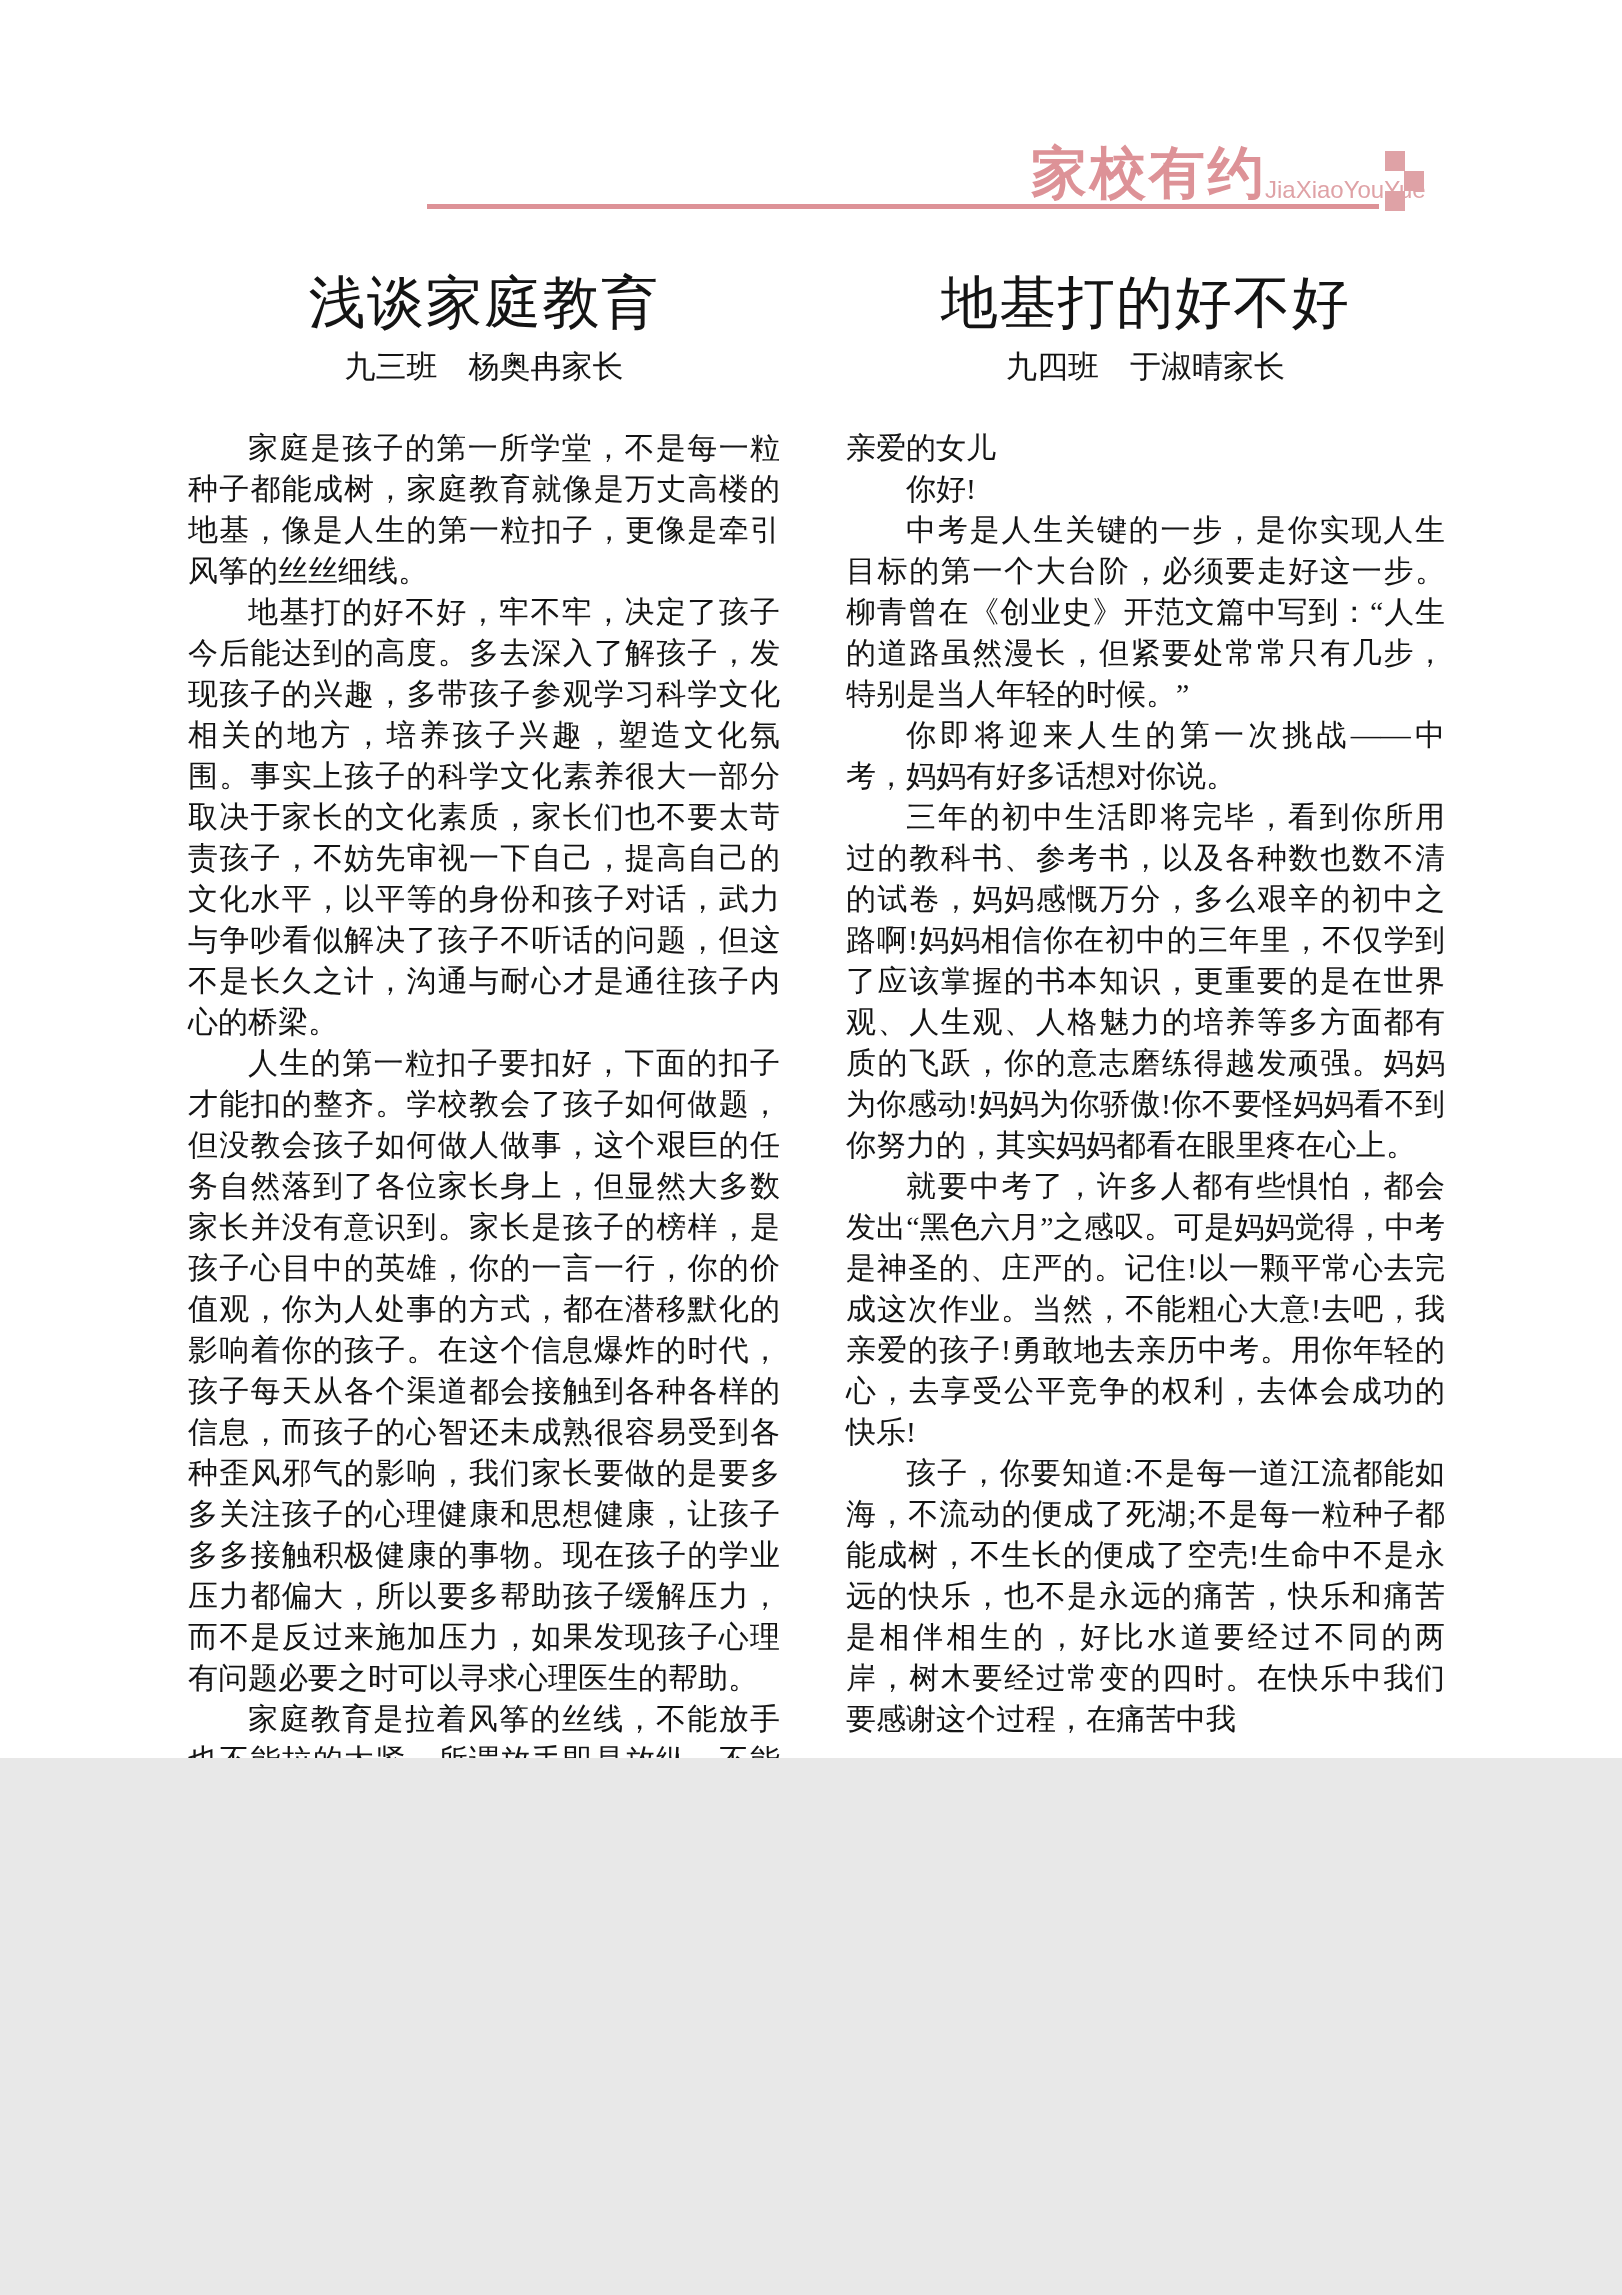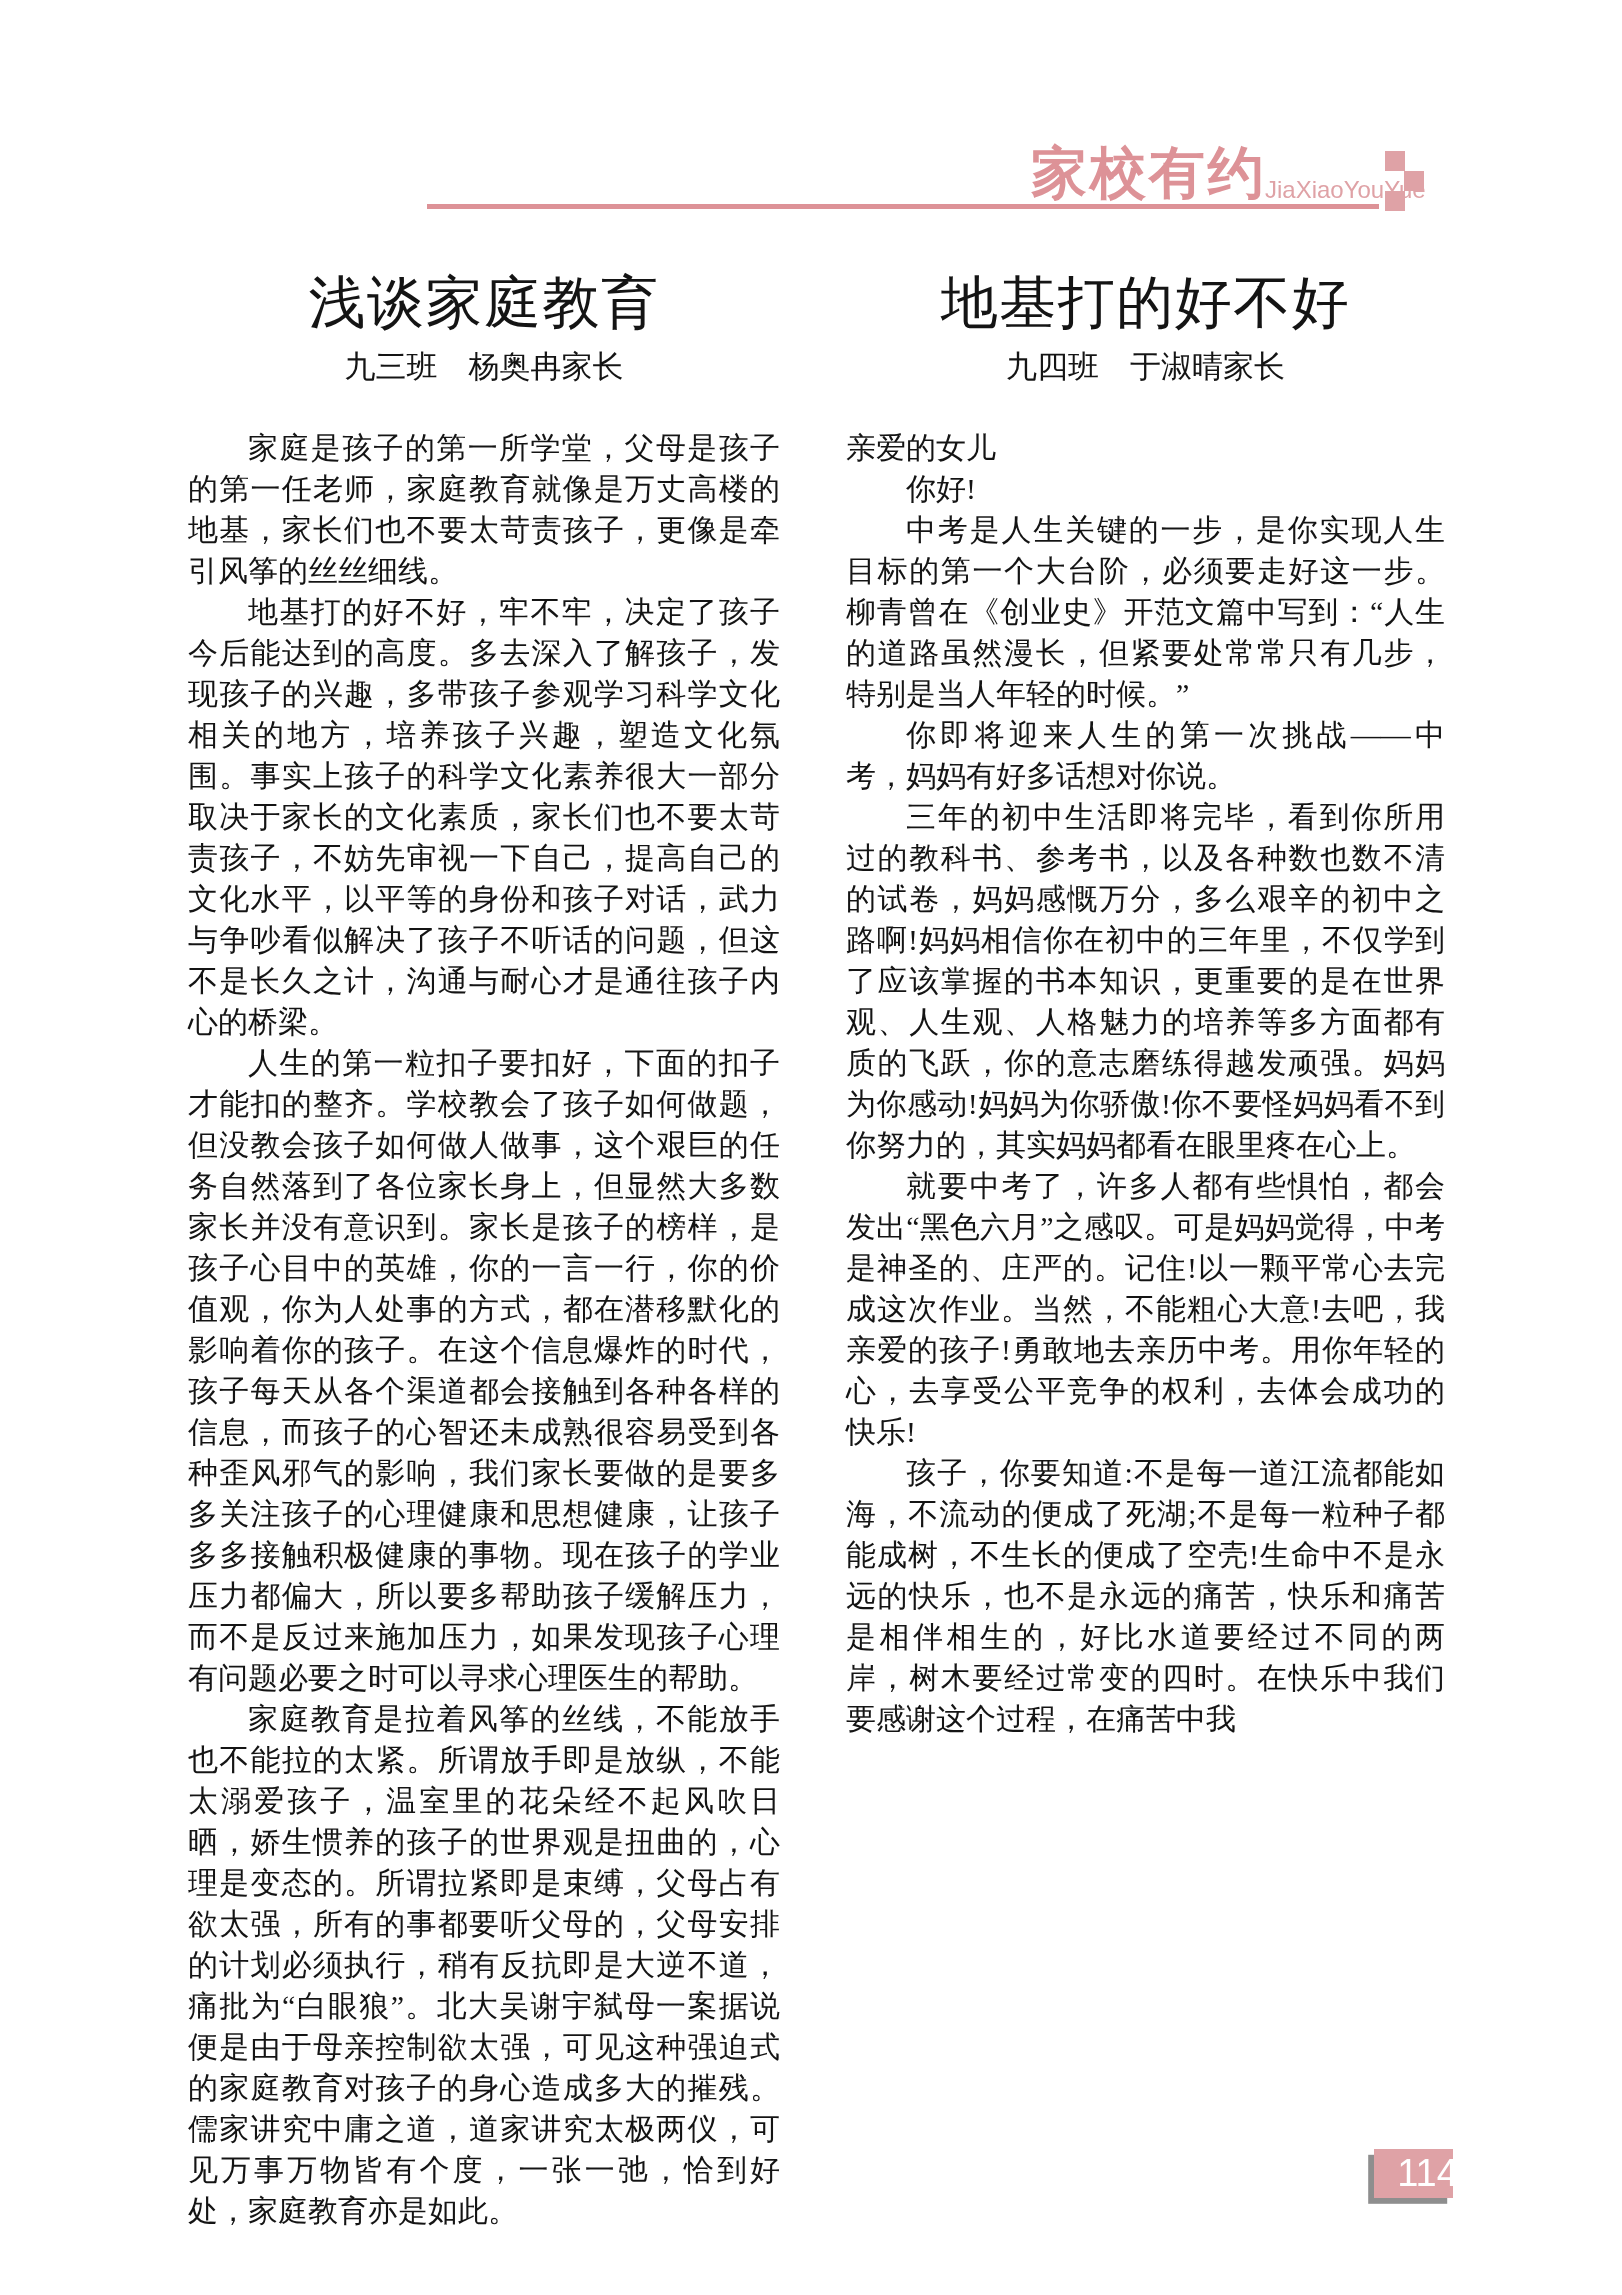--- a/index.html
+++ b/index.html
@@ -1,19 +1,19 @@
 <!DOCTYPE html>
 <html style="--accent: #dd9297; --accent-light: #dfa2a6;font-size:11.7px"><head>
 <meta charset="utf-8">
 <style>
   html, body { margin: 0; padding: 0; background: #e8e8e8; }
   .page {
     position: relative;
     width: 1622px;
-    height: 2295px;
+    height: 1758px;
     background: #ffffff;
     margin: 0 auto;
     overflow: hidden;
     font-family: "Liberation Serif", serif;
     color: #141414;
   }
 
   
   .section-title {
     position: absolute;
@@ -109,21 +109,21 @@
   <div class="section-subtitle">JiaXiaoYouYue</div>
   <div class="header-rule"></div>
   <div class="checker-sq sq1"></div>
   <div class="checker-sq sq2"></div>
   <div class="checker-sq sq3"></div>
 
   <section class="article left">
     <h1 class="article-title">浅谈家庭教育</h1>
     <div class="byline">九三班　杨奥冉家长</div>
     <div class="article-body">
-        <p>家庭是孩子的第一所学堂，父母是孩子的第一任老师，家庭教育就像是万丈高楼的地基，家长们也不要太苛责孩子，更像是牵引风筝的丝丝细线。</p>
+        <p>家庭是孩子的第一所学堂，不是每一粒种子都能成树，家庭教育就像是万丈高楼的地基，像是人生的第一粒扣子，更像是牵引风筝的丝丝细线。</p>
         <p>地基打的好不好，牢不牢，决定了孩子今后能达到的高度。多去深入了解孩子，发现孩子的兴趣，多带孩子参观学习科学文化相关的地方，培养孩子兴趣，塑造文化氛围。事实上孩子的科学文化素养很大一部分取决于家长的文化素质，家长们也不要太苛责孩子，不妨先审视一下自己，提高自己的文化水平，以平等的身份和孩子对话，武力与争吵看似解决了孩子不听话的问题，但这不是长久之计，沟通与耐心才是通往孩子内心的桥梁。</p>
         <p>人生的第一粒扣子要扣好，下面的扣子才能扣的整齐。学校教会了孩子如何做题，但没教会孩子如何做人做事，这个艰巨的任务自然落到了各位家长身上，但显然大多数家长并没有意识到。家长是孩子的榜样，是孩子心目中的英雄，你的一言一行，你的价值观，你为人处事的方式，都在潜移默化的影响着你的孩子。在这个信息爆炸的时代，孩子每天从各个渠道都会接触到各种各样的信息，而孩子的心智还未成熟很容易受到各种歪风邪气的影响，我们家长要做的是要多多关注孩子的心理健康和思想健康，让孩子多多接触积极健康的事物。现在孩子的学业压力都偏大，所以要多帮助孩子缓解压力，而不是反过来施加压力，如果发现孩子心理有问题必要之时可以寻求心理医生的帮助。</p>
         <p>家庭教育是拉着风筝的丝线，不能放手也不能拉的太紧。所谓放手即是放纵，不能太溺爱孩子，温室里的花朵经不起风吹日晒，娇生惯养的孩子的世界观是扭曲的，心理是变态的。所谓拉紧即是束缚，父母占有欲太强，所有的事都要听父母的，父母安排的计划必须执行，稍有反抗即是大逆不道，痛批为“白眼狼”。北大吴谢宇弑母一案据说便是由于母亲控制欲太强，可见这种强迫式的家庭教育对孩子的身心造成多大的摧残。儒家讲究中庸之道，道家讲究太极两仪，可见万事万物皆有个度，一张一弛，恰到好处，家庭教育亦是如此。</p>
       </div>
   </section>
 
   <section class="article right">
     <h1 class="article-title">地基打的好不好</h1>
     <div class="byline">九四班　于淑晴家长</div>
     <div class="article-body">

